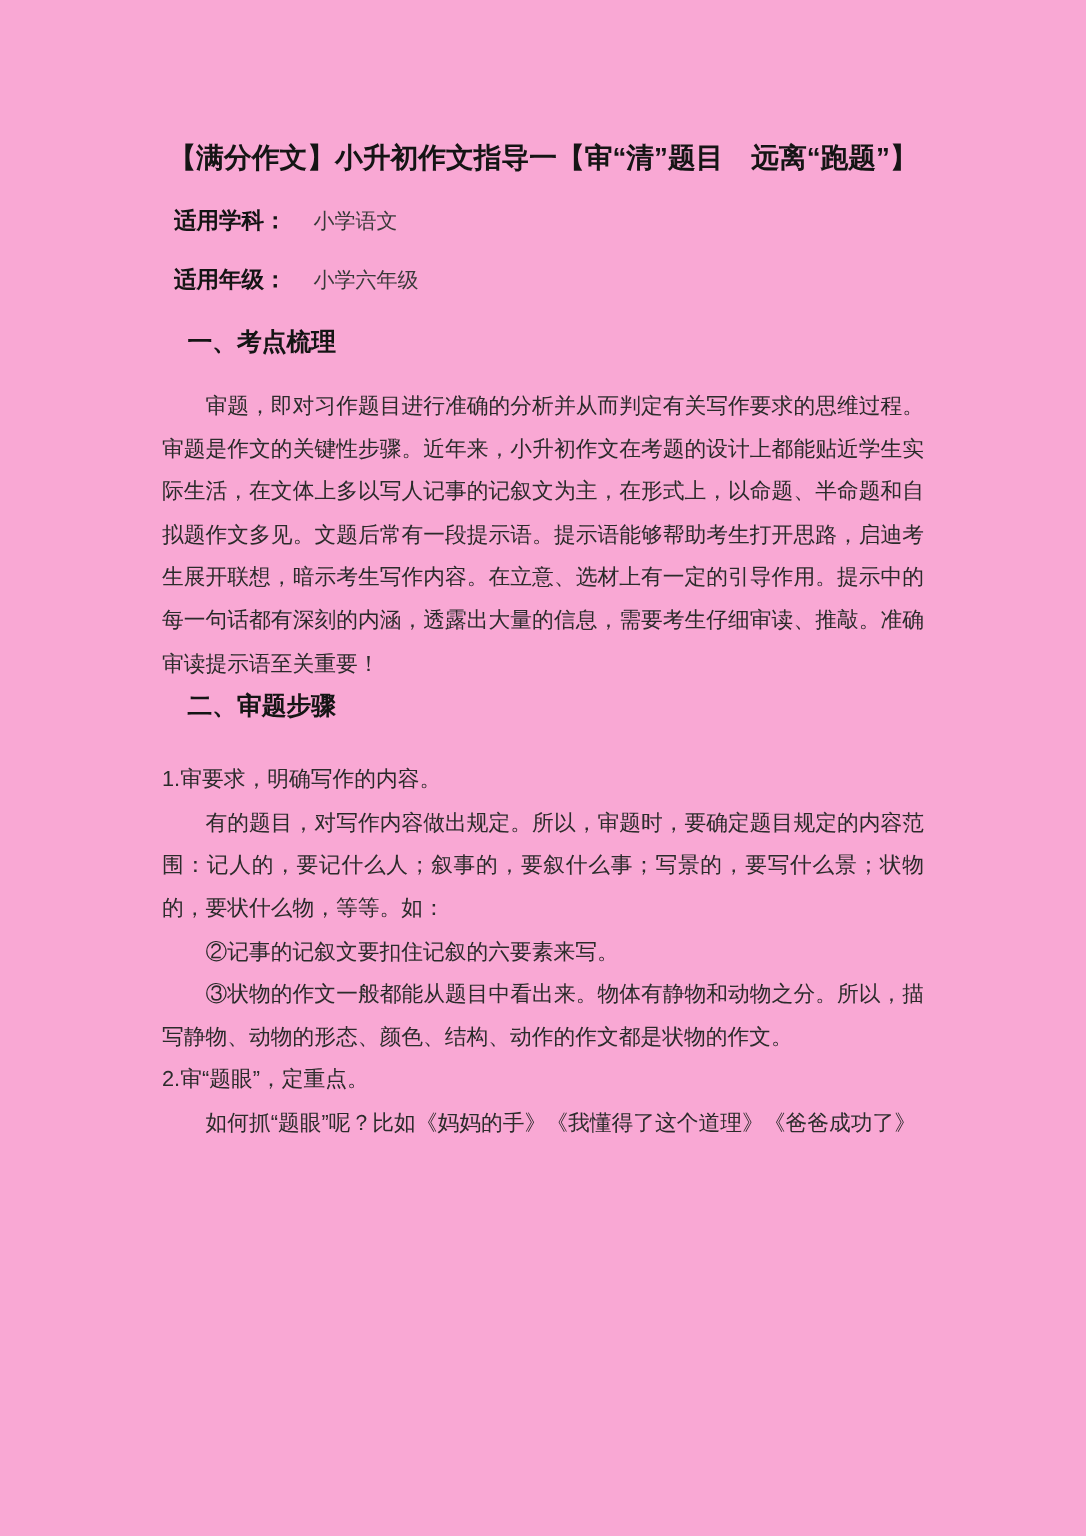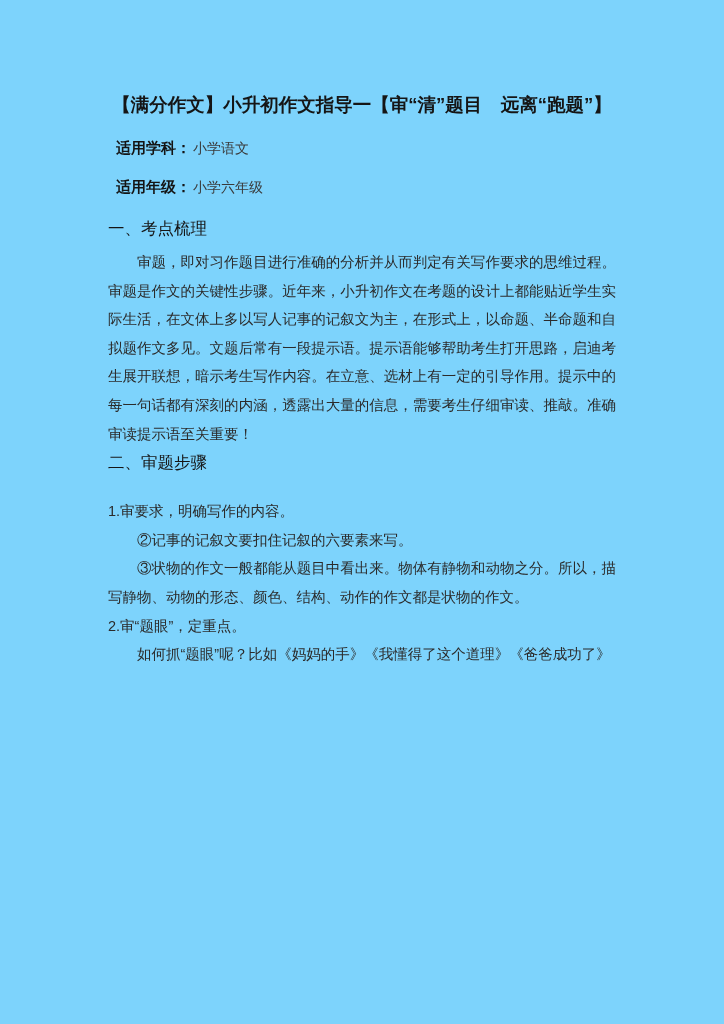--- a/index.html
+++ b/index.html
@@ -4,21 +4,21 @@
 <style>
   html, body {
     margin: 0;
     padding: 0;
     background: #ffffff;
   }
   .page {
     position: relative;
     width: 724px;
     height: 1024px;
-    background: #7dd3fc;
+    background: #f9a8d4;
     overflow: hidden;
     box-sizing: border-box;
     padding: 92px 108px 0 108px;
     color: #2b2b2b;
   }
   .doc-title {
     margin: 0;
     font-family: "Liberation Sans", sans-serif;
     font-weight: 700;
     font-size: 18.5px;
@@ -41,26 +41,26 @@
     font-family: "Liberation Sans", sans-serif;
     font-weight: 700;
     font-size: 15px;
     color: #141414;
     margin-top: 28px;
   }
   .meta-value {
     font-family: "Liberation Serif", serif;
     font-size: 14px;
     color: #3a3a3a;
-    margin-left: 2px;
+    margin-left: 18px;
   }
   .sec-heading {
-    margin: 0;
+    margin: 17px;
     font-family: "Liberation Sans", sans-serif;
-    font-weight: 400;
+    font-weight: 700;
     font-size: 16.5px;
     line-height: 24px;
     color: #151515;
   }
   .sec-heading.first { margin-top: 18px; }
   .sec-heading.second { margin-top: 2px; }
   .body {
     margin: 0;
     font-family: Liberation Sans, sans-serif;
     font-size: 14.5px;
@@ -88,18 +88,19 @@
       <span class="meta-label">适用年级：</span><span class="meta-value">小学六年级</span>
     </div>
   </div>
 
   <h2 class="sec-heading first">一、考点梳理</h2>
   <p class="body indent first-after-heading">审题，即对习作题目进行准确的分析并从而判定有关写作要求的思维过程。审题是作文的关键性步骤。近年来，小升初作文在考题的设计上都能贴近学生实际生活，在文体上多以写人记事的记叙文为主，在形式上，以命题、半命题和自拟题作文多见。文题后常有一段提示语。提示语能够帮助考生打开思路，启迪考生展开联想，暗示考生写作内容。在立意、选材上有一定的引导作用。提示中的每一句话都有深刻的内涵，透露出大量的信息，需要考生仔细审读、推敲。准确审读提示语至关重要！</p>
 
   <h2 class="sec-heading second">二、审题步骤</h2>
 
   <p class="body step-first">1.审要求，明确写作的内容。</p>
+  <p class="body indent">有的题目，对写作内容做出规定。所以，审题时，要确定题目规定的内容范围：记人的，要记什么人；叙事的，要叙什么事；写景的，要写什么景；状物的，要状什么物，等等。如：</p>
   <p class="body indent">②记事的记叙文要扣住记叙的六要素来写。</p>
   <p class="body indent">③状物的作文一般都能从题目中看出来。物体有静物和动物之分。所以，描写静物、动物的形态、颜色、结构、动作的作文都是状物的作文。</p>
   <p class="body">2.审“题眼”，定重点。</p>
   <p class="body indent">如何抓“题眼”呢？比如《妈妈的手》《我懂得了这个道理》《爸爸成功了》</p>
 
 </div>
 
 </body></html>

